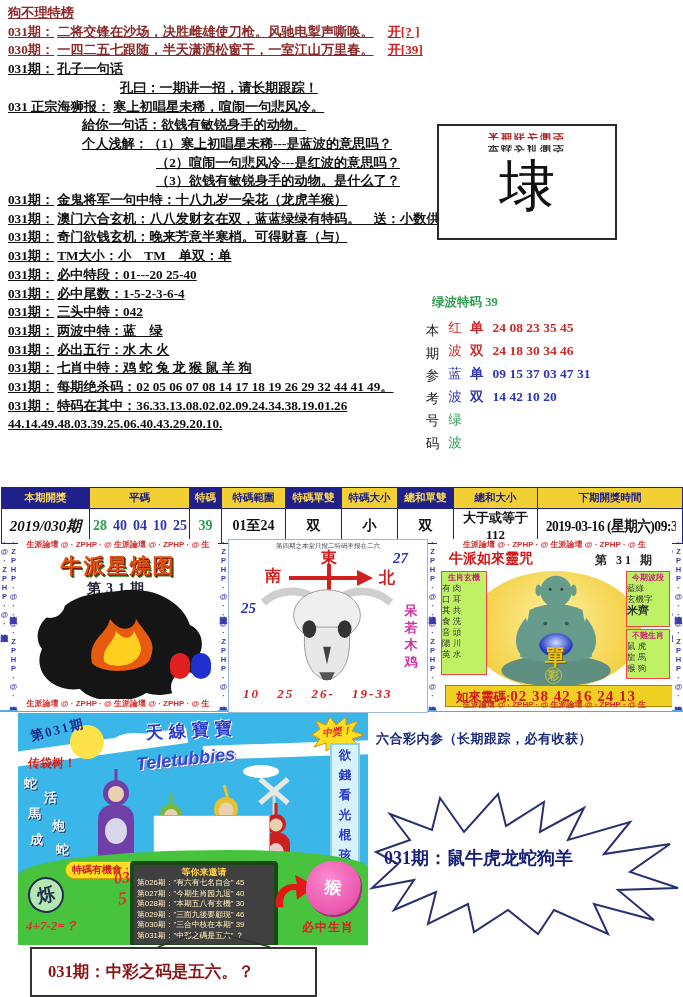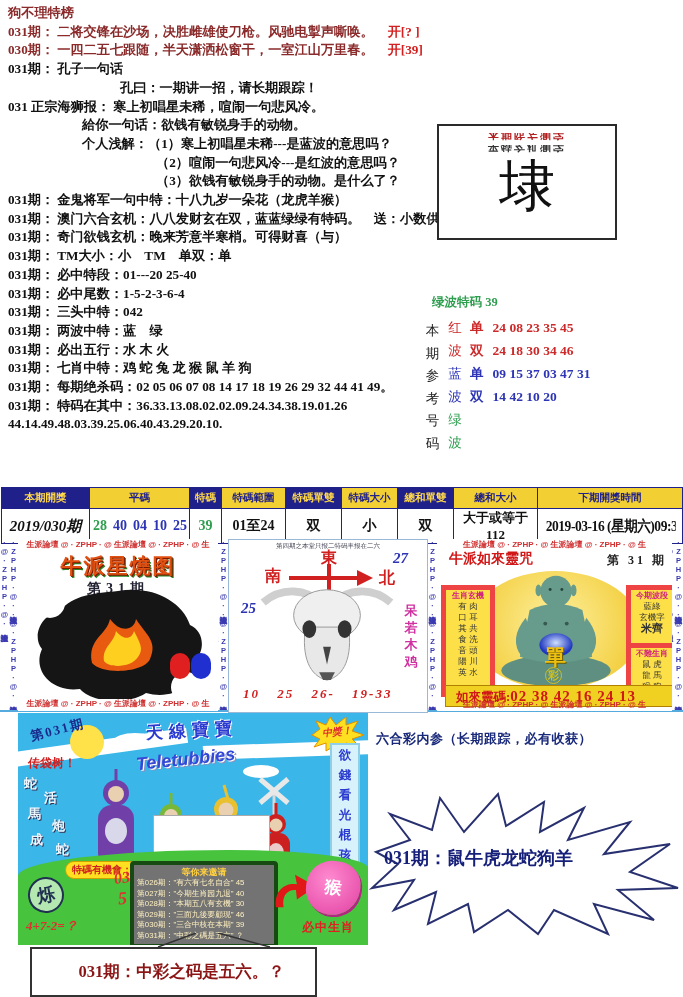--- a/index.html
+++ b/index.html
@@ -1,21 +1,21 @@
 <!DOCTYPE html>
 <html><head>
 <meta charset="utf-8">
 <style>
   html,body{margin:0;padding:0;}
   body{width:683px;height:997px;position:relative;background:#fff;overflow:hidden;
        font-family:"Liberation Serif",serif;}
   .abs{position:absolute;}
   
   .topdoc{left:8px;top:4px;width:460px;font-size:13.2px;line-height:18.7px;font-weight:bold;color:#111;}
-  .topdoc .ln{white-space:nowrap;}
+  .topdoc .ln{white-space:nowrap;text-decoration:underline;}
   .maroon{color:#8b2a2a;}
   .openlbl{color:#d42020;margin-left:14px;}
   .ind1{padding-left:112px;}
   .ind2{padding-left:74px;}
   .ind3{padding-left:148px;}
   .lbl{margin-right:3px;}
   
   .mbox{left:437px;top:124px;width:176px;height:112px;border:2px solid #2a2a2a;text-align:center;background:#fff;}
   .mline{height:9px;overflow:hidden;line-height:14px;letter-spacing:2px;font-size:11px;font-weight:bold;}
   .mline.r{color:#b02020;margin-top:7px;transform:scaleY(-1);}
@@ -63,23 +63,23 @@
   .tinynote{font-size:6.5px;color:#445;text-align:center;margin-top:2px;white-space:nowrap;overflow:hidden;}
   .dir{font-weight:bold;color:#d02020;font-size:16px;}
   .bluenum{color:#2d35b5;font-weight:bold;font-style:italic;font-size:15px;}
   .sidevert{width:16px;font-size:13px;font-weight:bold;color:#d030a0;word-break:break-all;line-height:17px;text-align:center;}
   .skullnums{color:#d02020;font-weight:bold;font-style:italic;font-size:13px;letter-spacing:2px;word-spacing:12px;white-space:nowrap;}
   
   .pbud{left:437px;width:235px;}
   .btitle{color:#d01818;font-weight:bold;font-size:14px;}
   .bissue{color:#222;font-weight:bold;font-size:12px;letter-spacing:3px;}
   .glow{border-radius:50%;background:radial-gradient(circle at 50% 45%,#fdf0a0,#f0c420);}
-  .pinkbox{background:#fde047;border:5px solid #ef4444;font-family:"Liberation Sans",sans-serif;margin-top:14px;}
+  .pinkbox{background:#bef264;border:1px solid #ef4444;font-family:"Liberation Sans",sans-serif;}
   .pinkbox .bt{color:#d02080;font-weight:bold;font-size:8px;text-align:center;}
-  .pinkbox .bl{color:#333;font-size:8.5px;line-height:11px;text-align:center;white-space:nowrap;}
+  .pinkbox .bl{color:#333;font-size:8.5px;line-height:11px;text-align:left;white-space:nowrap;}
   .danchar{color:#f0c010;font-weight:bold;font-size:21px;text-shadow:1px 1px 0 #6a5a00;}
   .caichar{color:#cfc020;font-weight:bold;font-size:11px;border:1px solid #cfc020;border-radius:50%;padding:0 2px;}
   .budstrip{background:#f0d020;border:1px solid #b08000;height:20px;line-height:20px;white-space:nowrap;padding-left:10px;}
   .budstrip .l1{color:#d01818;font-weight:bold;font-size:12.5px;}
   .budstrip .l2{color:#d01818;font-weight:bold;font-size:15px;letter-spacing:1px;}
   
   .tt{left:18px;top:713px;width:350px;height:232px;background:#3ab6e8;overflow:hidden;}
   .grass{left:0;top:137px;width:350px;height:95px;background:#47c33e;border-radius:60% 40% 0 0/26px 18px 0 0;}
   .ttissue{color:#1a2a8c;font-weight:bold;font-size:13px;letter-spacing:2px;transform:rotate(-14deg);}
   .ttnote{color:#d02020;font-weight:bold;font-size:12px;}
@@ -90,32 +90,32 @@
   .whiteband{background:#fff;}
   .cloud{background:#fff;border-radius:50%;}
   .banner{background:#d8f2fc;border:2px solid #8fd0e8;text-align:center;}
   .banner .ch{display:block;color:#2a3ad0;font-weight:bold;font-size:12.5px;line-height:20px;}
   .skychar{color:#eef6ff;font-weight:bold;font-size:13px;text-shadow:1px 1px 0 #335;}
   .bubble{background:#ffe020;border:1px solid #d0a000;border-radius:10px;color:#d02020;
           font-weight:bold;font-size:10px;padding:1px 6px;white-space:nowrap;}
   .luck{width:32px;height:32px;border:2px solid #203050;border-radius:50%;text-align:center;
         line-height:32px;font-size:18px;font-weight:bold;color:#203050;transform:rotate(-10deg);background:#fff9;}
   .rednum{color:#e03030;font-weight:bold;font-style:italic;}
-  .board{background:#737373;border:4px solid #174a12;border-radius:4px;padding:2px 3px;}
+  .board{background:#404040;border:4px solid #174a12;border-radius:4px;padding:2px 3px;}
   .board .btt{color:#ffd040;font-size:9px;font-weight:bold;text-align:center;line-height:11px;}
   .board .bline{color:#fff0c0;font-size:7.8px;line-height:10.6px;white-space:nowrap;font-family:"Liberation Sans",sans-serif;}
   .monkey{width:54px;height:54px;border-radius:50% 45% 55% 50%;background:radial-gradient(circle at 40% 35%,#ff8ad0,#e040a0);
           text-align:center;line-height:54px;color:#fff;font-weight:bold;font-size:17px;transform:rotate(8deg);
           box-shadow:2px 2px 0 #b02880;}
   .mlabel{color:#e02020;font-weight:bold;font-size:12px;letter-spacing:1px;}
   
   .innerref{color:#1a2a7a;font-weight:bold;font-size:13px;letter-spacing:.5px;white-space:nowrap;}
   .stext{color:#16207a;font-weight:bold;font-size:18px;white-space:nowrap;}
   
-  .abox{left:30px;top:947px;width:283px;height:46px;border:2px solid #333;background:#fff;text-align:center;}
+  .abox{left:30px;top:947px;width:283px;height:46px;border:2px solid #333;background:#fff;}
   .abox .t{color:#8b1515;font-weight:bold;font-size:16.5px;padding:12px 0 0 16px;}
 </style>
 </head>
 <body>
 
 <div class="abs topdoc">
   <div class="ln maroon">狗不理特榜</div>
   <div class="ln maroon">
     <b class="lbl">031期：</b><span>二将交锋在沙场，决胜雌雄使刀枪。风驰电掣声嘶唤。</span><b class="openlbl">开[? ]</b>
   </div>
@@ -267,21 +267,21 @@
     <path d="M66,70 L74,70 L70,88 Z" fill="#444"></path>
     <path d="M62,96 L78,96 L74,104 L66,104 Z" fill="#555"></path>
   </svg>
   <div class="abs sidevert" style="left:174px;top:62px;">呆若木鸡</div>
   <div class="abs skullnums" style="left:14px;top:146px;">10  25  26- 19-33</div>
 </div>
 
 <div class="abs panel pbud">
   <div class="hstrip">生派論壇 @ · ZPHP · @ 生派論壇 @ · ZPHP · @ 生</div>
   <div class="abs btitle" style="left:12px;top:11px;">牛派如來靈咒</div>
-  <div class="abs bissue" style="left:170px;top:13px;">第 31 期</div>
+  <div class="abs bissue" style="left:158px;top:13px;">第 31 期</div>
   <div class="abs glow" style="left:32px;top:32px;width:172px;height:118px;"></div>
   <svg class="abs" style="left:54px;top:28px;" width="130" height="122" viewBox="0 0 130 125">
     <defs>
         <radialGradient id="orb" cx="50%" cy="40%">
           <stop offset="0%" stop-color="#cfe0ff"></stop>
           <stop offset="100%" stop-color="#2038c0"></stop>
         </radialGradient>
       </defs>
     <ellipse cx="65" cy="106" rx="56" ry="16" fill="#5e8f80"></ellipse>
     <path d="M34,52 Q16,74 30,92 Q40,98 48,90 Z" fill="#679b8c"></path>

